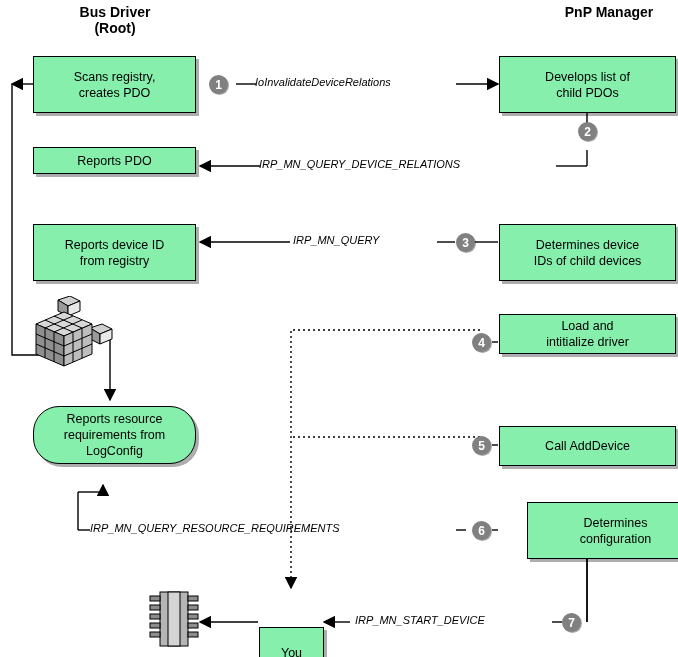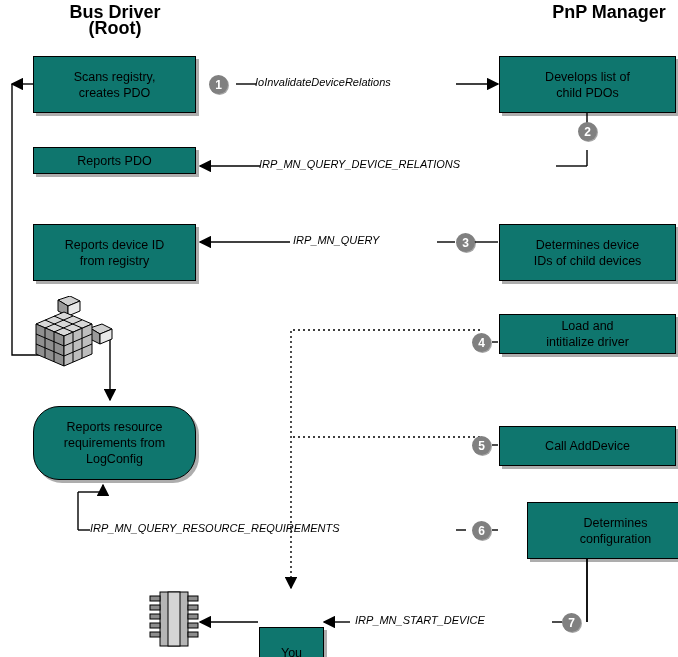--- a/index.html
+++ b/index.html
@@ -13,29 +13,29 @@
   }
   #stage {
     position: relative;
     width: 678px;
     height: 657px;
     overflow: hidden;
     background: #ffffff;
   }
   .col-title {
     position: absolute;
-    font-size: 18px;
+    font-size: 14px;
     font-weight: bold;
     text-align: center;
     line-height: 16px;
     white-space: pre-line;
   }
   .box {
     position: absolute;
-    background: #0f766e;
+    background: #86efac;
     border: 1px solid #000000;
     box-shadow: 3px 3px 0 rgba(0,0,0,0.32);
     font-size: 12.5px;
     line-height: 16px;
     text-align: center;
     display: flex;
     align-items: center;
     justify-content: center;
     white-space: pre-line;
     box-sizing: border-box;
@@ -144,21 +144,21 @@
 
   <div class="box" style="left:33px; top:224px; width:163px; height:57px;">Reports device ID
 from registry</div>
 
   <div class="box" style="left:499px; top:224px; width:177px; height:57px;">Determines device
 IDs of child devices</div>
 
   <div class="box" style="left:499px; top:314px; width:177px; height:40px;">Load and
 intitialize driver</div>
 
-  <div class="box" style="left:33px; top:406px; width:163px; height:74px;border-radius:26px;">Reports resource
+  <div class="box" style="left:33px; top:406px; width:163px; height:58px;border-radius:26px;">Reports resource
 requirements from
 LogConfig</div>
 
   <div class="box" style="left:499px; top:426px; width:177px; height:40px;">Call AddDevice</div>
 
   <div class="box" style="left:499px; top:502px; width:177px; height:57px;margin-left:28px;">Determines
 configuration</div>
 
   <div class="box" style="left:259px; top:595px; width:65px; height:52px;margin-top:32px;">You</div>
 

